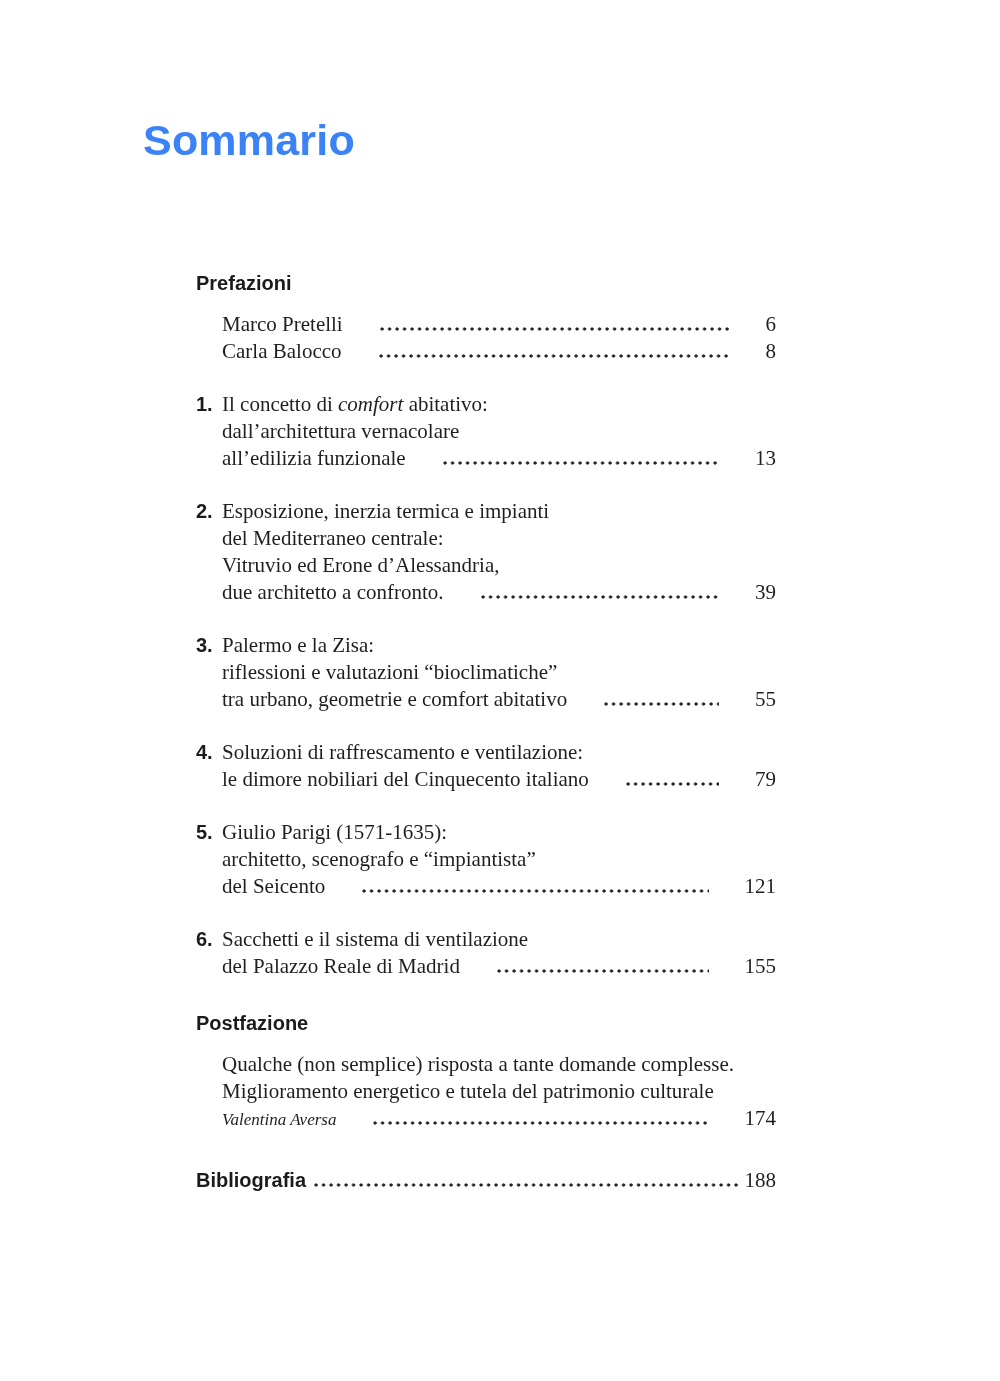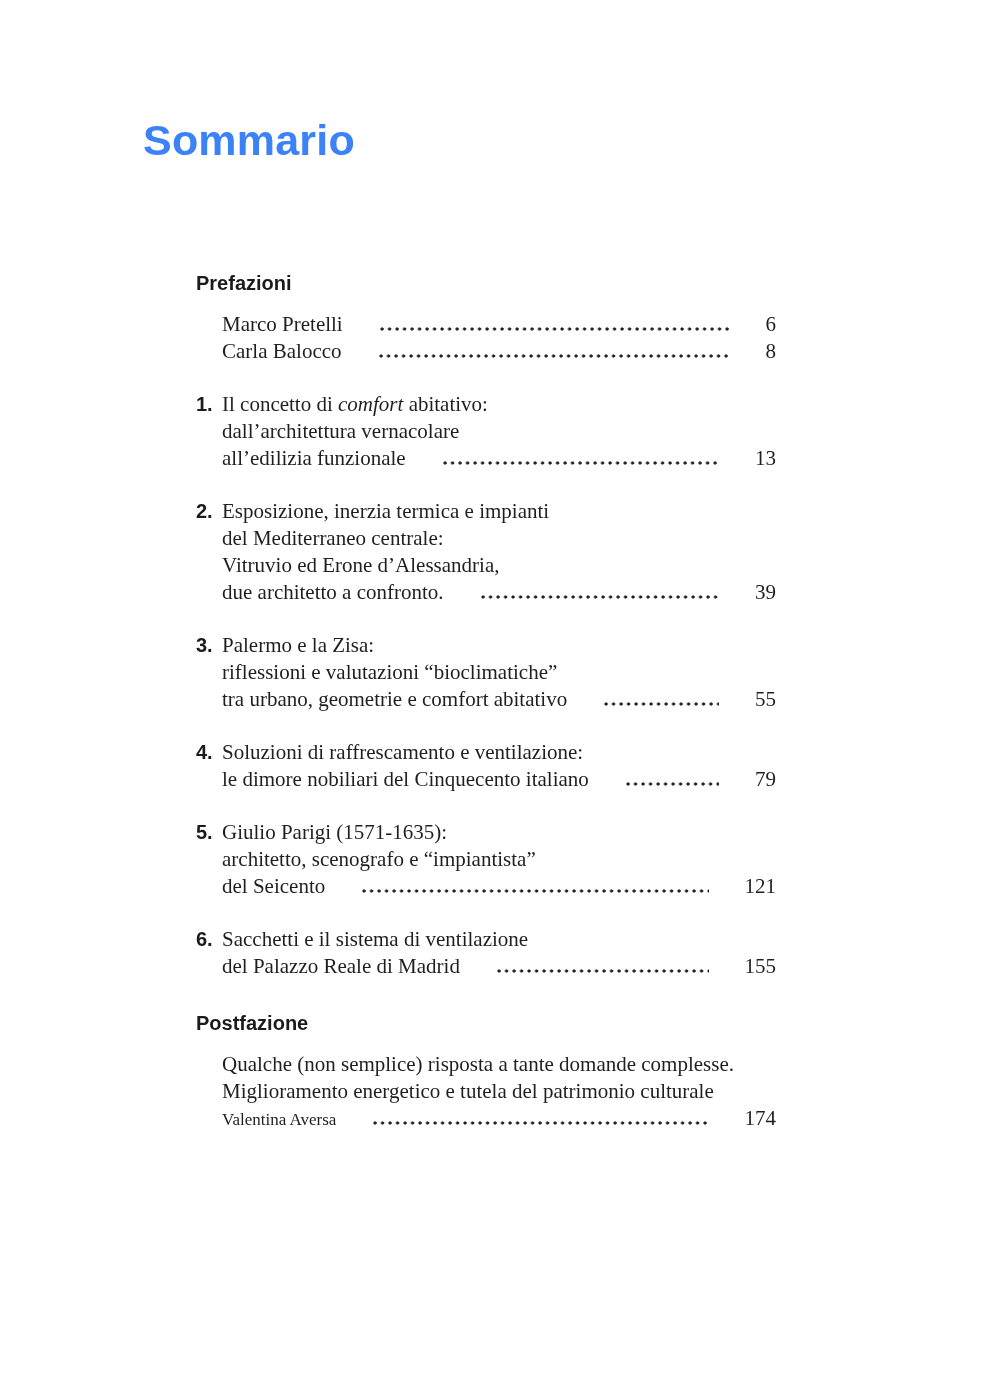--- a/index.html
+++ b/index.html
@@ -79,20 +79,21 @@
     background-repeat: repeat-x;
     background-position: left bottom;
   }
   .pg {
     font-size: 21px;
     white-space: nowrap;
   }
   .postfazione-block { margin-top: 28px; }
   .postfazione-lines { margin-top: 13px; }
   .author {
+    font-style: italic;
     font-size: 17px;
   }
   .biblio-row {
     margin-top: 32px;
     display: flex;
     align-items: baseline;
   }
   .biblio-row .dots { margin-left: 8px; }
 </style>
 </head>
@@ -199,14 +200,19 @@
       <div class="line indent">Qualche (non semplice) risposta a tante domande complesse.</div>
       <div class="line indent">Miglioramento energetico e tutela del patrimonio culturale</div>
       <div class="line indent row">
         <span class="author">Valentina Aversa</span>
         <span class="dots"></span>
         <span class="pg">174</span>
       </div>
     </div>
   </div>
 
+  <div class="biblio-row">
+    <span class="sec-heading">Bibliografia</span>
+    <span class="dots"></span>
+    <span class="pg">188</span>
+  </div>
 
 </div>
 
 </body></html>

